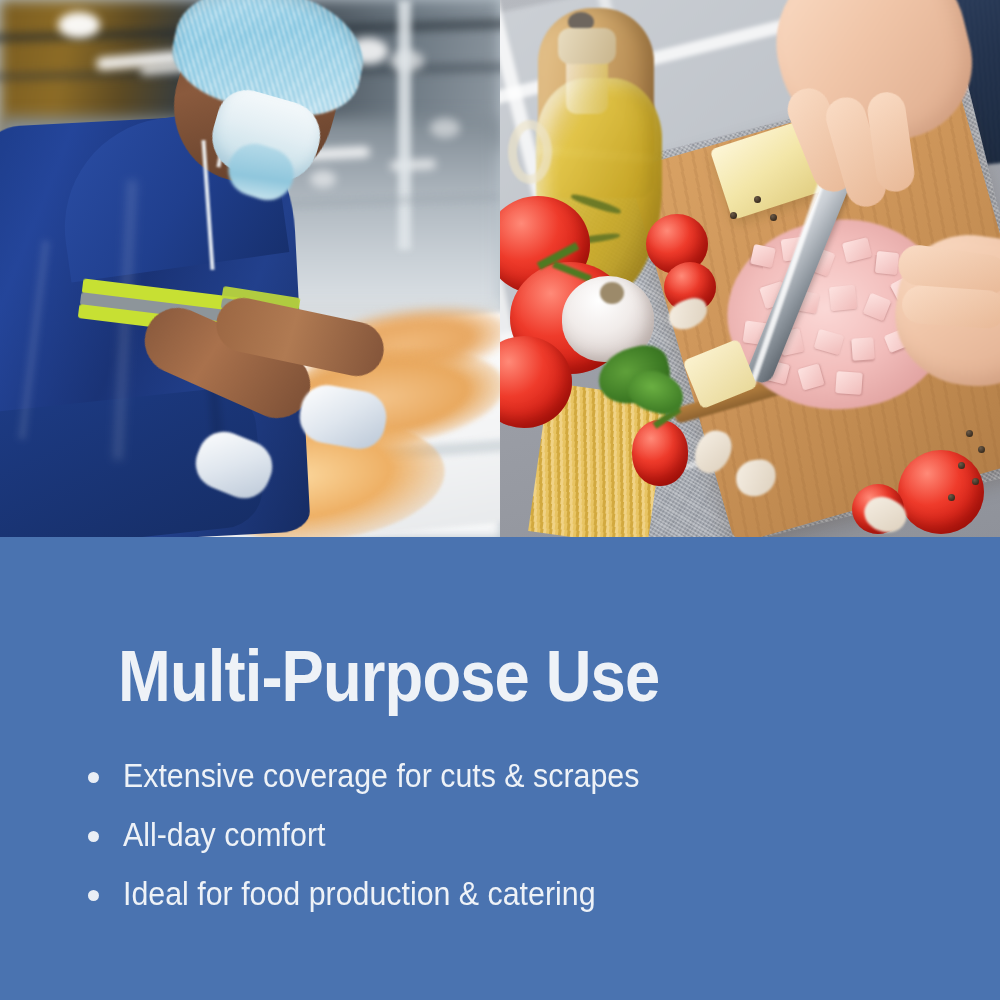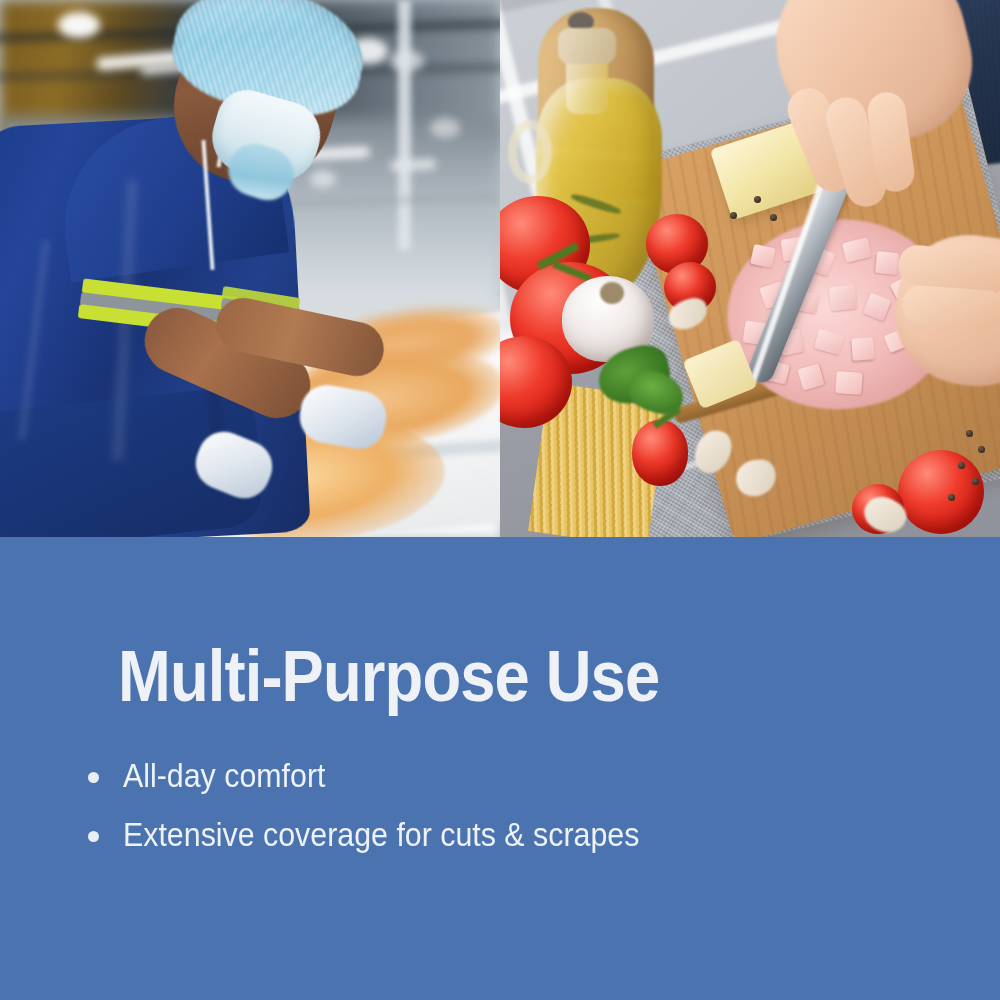--- a/index.html
+++ b/index.html
@@ -399,21 +399,25 @@
     </div>
   </div>
 
   <div class="panel"></div>
 
   <div class="headline">Multi-Purpose Use</div>
 
   <div class="bullets">
     <div class="bullet-row">
       <div class="bullet-dot"></div>
+      <div class="bullet-text">Extensive coverage for cuts &amp; scrapes</div>
+    </div>
+    <div class="bullet-row">
+      <div class="bullet-dot"></div>
       <div class="bullet-text">All-day comfort</div>
     </div>
     <div class="bullet-row">
       <div class="bullet-dot"></div>
-      <div class="bullet-text">Extensive coverage for cuts &amp; scrapes</div>
+      <div class="bullet-text">Ideal for food production &amp; catering</div>
     </div>
   </div>
 
 </div>
 
 </body></html>

